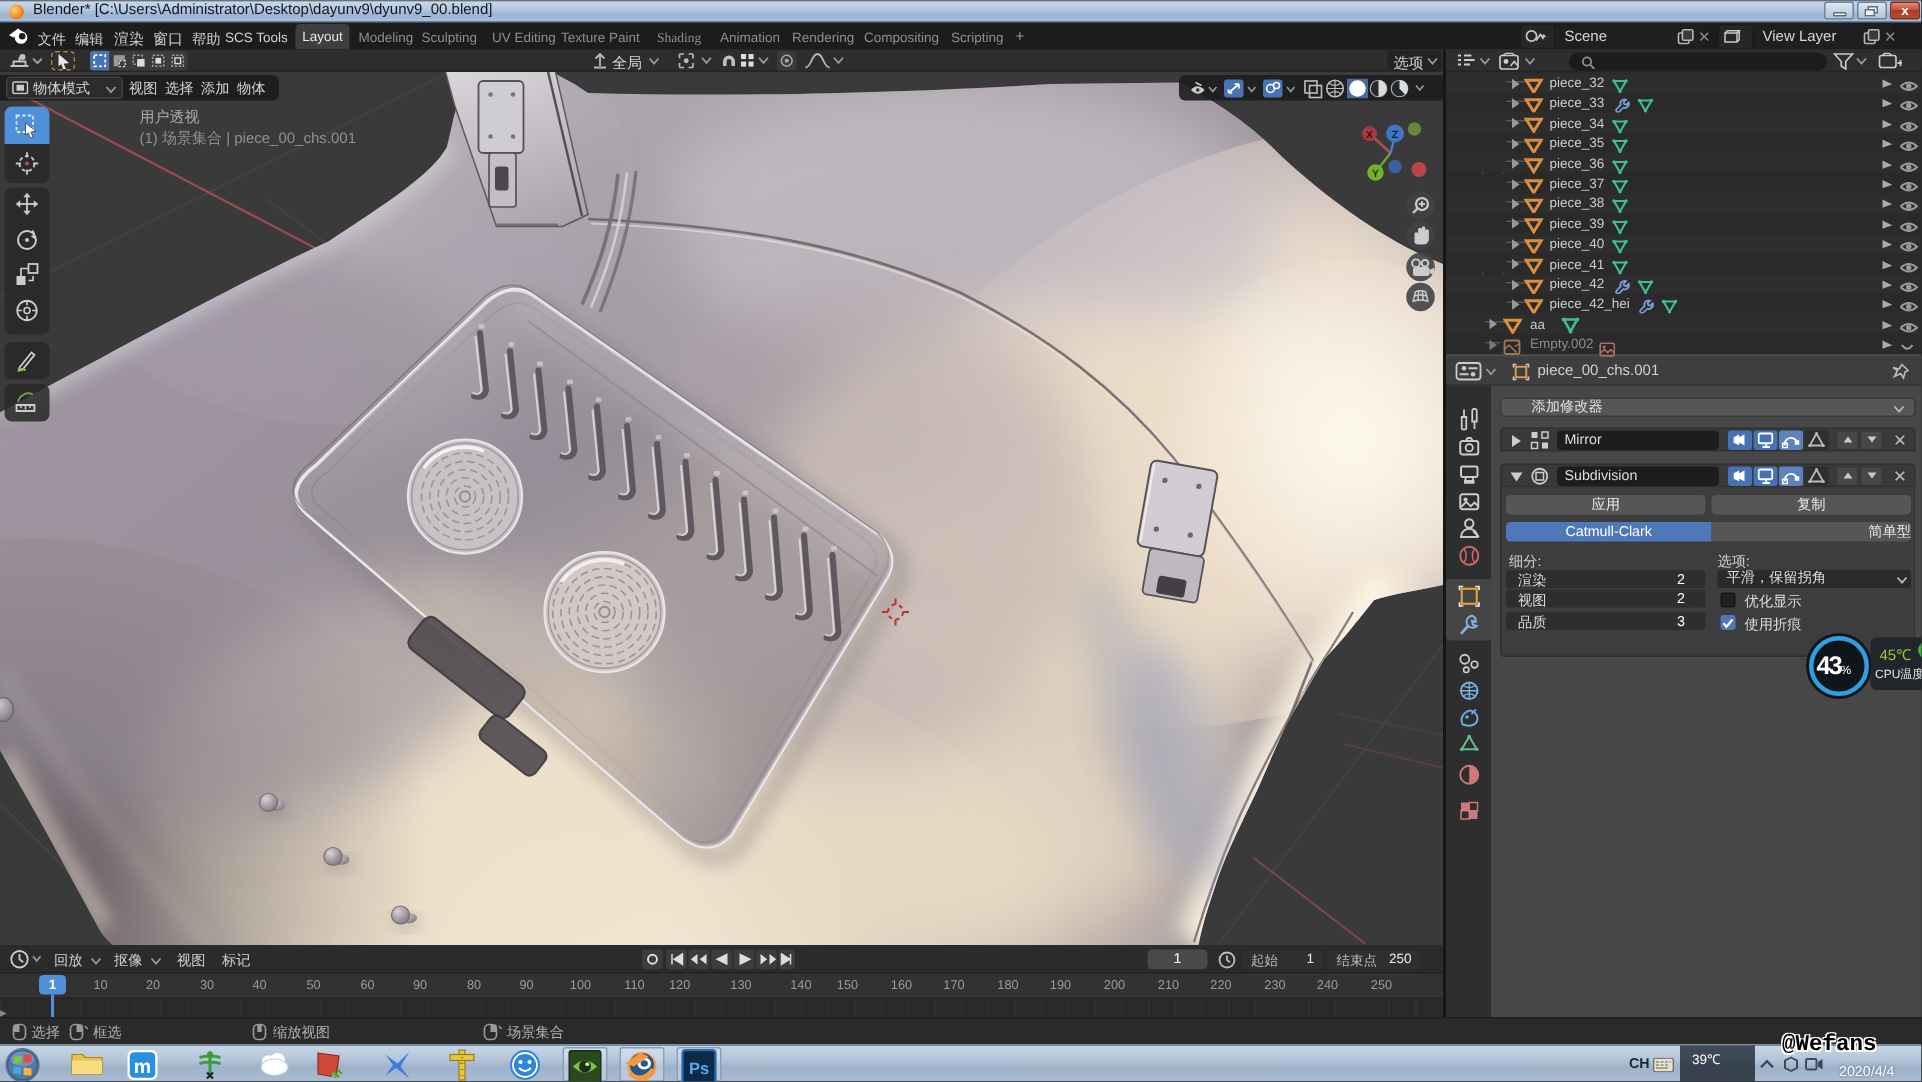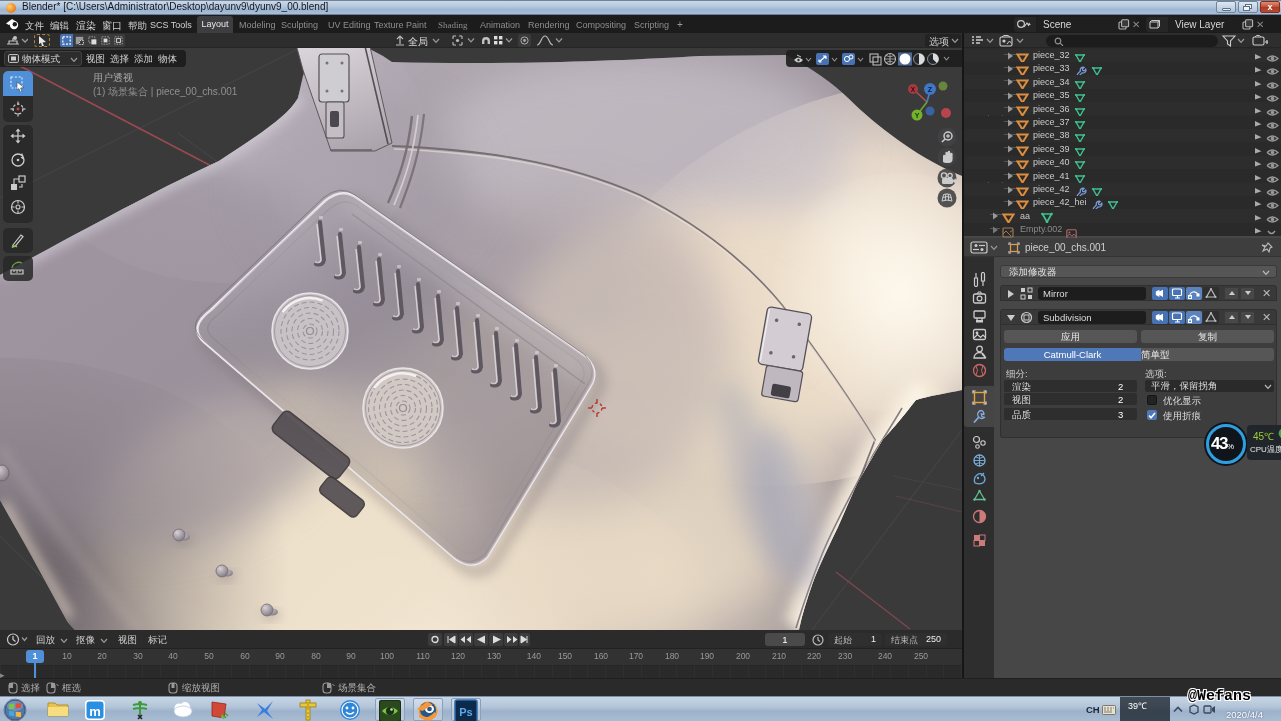--- a/index.html
+++ b/index.html
@@ -929,21 +929,21 @@
 <svg class="abs" style="left:8px;top:271px" width="15" height="15" viewBox="0 0 15 15">
           <circle cx="7.5" cy="7.5" r="6" fill="none" stroke="#cc7a7a" stroke-width="1.3"></circle>
           <path d="M7.5,1.5 a6,6 0 0 1 0,12 Z" fill="#cc7a7a"></path>
         </svg>
 <svg class="abs" style="left:8px;top:295px" width="15" height="15" viewBox="0 0 15 15">
           <rect x="2" y="2" width="5.5" height="5.5" fill="#cc7a7a"></rect>
           <rect x="7.5" y="7.5" width="5.5" height="5.5" fill="#cc7a7a"></rect>
           <rect x="7.5" y="2" width="5.5" height="5.5" fill="none" stroke="#cc7a7a" stroke-width="1"></rect>
           <rect x="2" y="7.5" width="5.5" height="5.5" fill="none" stroke="#cc7a7a" stroke-width="1"></rect>
         </svg>
-<div class="abs" style="left:36px;top:27px;width:277px;height:13px;background:#565656;border:1px solid #3a3a3a;border-radius:3px;color:#e2e2e2;font-size:9.5px;line-height:12px;"><span style="margin-left:8px;">添加修改器</span><svg class="abs" style="right:6px;top:4px" width="8" height="6" viewBox="0 0 8 6">
+<div class="abs" style="left:36px;top:27px;width:277px;height:13px;background:#565656;border:1px solid #3a3a3a;border-radius:3px;color:#e2e2e2;font-size:9.5px;line-height:12px;"><span style="margin-left:20px;">添加修改器</span><svg class="abs" style="right:6px;top:4px" width="8" height="6" viewBox="0 0 8 6">
             <path d="M1,1 l3,3.4 l3,-3.4" stroke="#bbb" stroke-width="1.2" fill="none"></path>
           </svg></div>
 <div class="abs" style="left:36px;top:47px;width:277px;height:16px;background:#393939;border:1px solid #303030;border-radius:3px 3px 0 0;"></div>
         <svg class="abs" style="left:42px;top:51px" width="10" height="10" viewBox="0 0 10 10">
           <path d="M2,1 L8,5 L2,9 Z" fill="#ccc"></path>
         </svg>
         <svg class="abs" style="left:56px;top:49px" width="13" height="13" viewBox="0 0 13 13">
           <rect x="1" y="1" width="4" height="4" fill="#ccc"></rect>
           <rect x="8" y="1" width="4" height="4" fill="none" stroke="#ccc" stroke-width="1"></rect>
           <rect x="8" y="8" width="4" height="4" fill="#ccc"></rect>
@@ -1018,21 +1018,21 @@
         </svg>
         <div class="abs" style="left:276px;top:72.5px;width:15px;height:13px;background:#484848;border-radius:0 2px 2px 0;border:1px solid #3a3a3a;"></div>
         <svg class="abs" style="left:280px;top:76px" width="8" height="6" viewBox="0 0 8 6">
           <path d="M1,1 H7 L4,5 Z" fill="#ccc"></path>
         </svg>
         <div class="abs" style="left:298px;top:73px;color:#bbb;font-size:11px;">✕</div>
 <div class="abs" style="left:36px;top:87px;width:277px;height:113px;background:#3d3d3d;border:1px solid #303030;border-top:none;border-radius:0 0 3px 3px;"></div>
 <div class="abs" style="left:40px;top:92px;width:133px;height:13px;background:#565656;border-radius:3px;color:#e8e8e8;font-size:9.5px;text-align:center;line-height:13px;">应用</div>
 <div class="abs" style="left:177px;top:92px;width:133px;height:13px;background:#565656;border-radius:3px;color:#e8e8e8;font-size:9.5px;text-align:center;line-height:13px;">复制</div>
 <div class="abs" style="left:40px;top:110px;width:137px;height:13px;background:#4f78b8;border-radius:3px 0 0 3px;color:#fff;font-size:9.5px;text-align:center;line-height:13px;">Catmull-Clark</div>
-<div class="abs" style="left:177px;top:110px;width:133px;height:13px;background:#565656;border-radius:0 3px 3px 0;color:#e8e8e8;font-size:9.5px;text-align:left;line-height:13px;">简单型</div>
+<div class="abs" style="left:177px;top:110px;width:133px;height:13px;background:#565656;border-radius:0 3px 3px 0;color:#e8e8e8;font-size:9.5px;text-align:right;line-height:13px;">简单型</div>
 <div class="abs" style="left:42px;top:130px;color:#cfcfcf;font-size:9.5px;">细分:</div>
 <div class="abs" style="left:181px;top:130px;color:#cfcfcf;font-size:9.5px;">选项:</div>
 <div class="abs" style="left:40px;top:142px;width:133px;height:12px;background:#2e2e2e;border-radius:2px;"></div>
 <div class="abs" style="left:48px;top:143px;color:#ddd;font-size:9.5px;">渲染</div>
 <div class="abs" style="left:154px;top:143px;color:#fff;font-size:9.5px;">2</div>
 <div class="abs" style="left:40px;top:155px;width:133px;height:12px;background:#2e2e2e;border-radius:2px;"></div>
 <div class="abs" style="left:48px;top:156px;color:#ddd;font-size:9.5px;">视图</div>
 <div class="abs" style="left:154px;top:156px;color:#fff;font-size:9.5px;">2</div>
 <div class="abs" style="left:40px;top:170px;width:133px;height:12px;background:#2e2e2e;border-radius:2px;"></div>
 <div class="abs" style="left:48px;top:171px;color:#ddd;font-size:9.5px;">品质</div>
@@ -1110,32 +1110,32 @@
 <div class="abs" style="left:90px;top:21px;width:24px;text-align:center;color:#9a9a9a;font-size:8.5px;">20</div>
 <div class="abs" style="left:126px;top:21px;width:24px;text-align:center;color:#9a9a9a;font-size:8.5px;">30</div>
 <div class="abs" style="left:161px;top:21px;width:24px;text-align:center;color:#9a9a9a;font-size:8.5px;">40</div>
 <div class="abs" style="left:197px;top:21px;width:24px;text-align:center;color:#9a9a9a;font-size:8.5px;">50</div>
 <div class="abs" style="left:233px;top:21px;width:24px;text-align:center;color:#9a9a9a;font-size:8.5px;">60</div>
 <div class="abs" style="left:268px;top:21px;width:24px;text-align:center;color:#9a9a9a;font-size:8.5px;">90</div>
 <div class="abs" style="left:304px;top:21px;width:24px;text-align:center;color:#9a9a9a;font-size:8.5px;">80</div>
 <div class="abs" style="left:339px;top:21px;width:24px;text-align:center;color:#9a9a9a;font-size:8.5px;">90</div>
 <div class="abs" style="left:375px;top:21px;width:24px;text-align:center;color:#9a9a9a;font-size:8.5px;">100</div>
 <div class="abs" style="left:411px;top:21px;width:24px;text-align:center;color:#9a9a9a;font-size:8.5px;">110</div>
-<div class="abs" style="left:446px;top:21px;width:24px;text-align:center;color:#9a9a9a;font-size:8.5px;">120</div>
+<div class="abs" style="left:446px;top:21px;width:24px;text-align:left;color:#9a9a9a;font-size:8.5px;">120</div>
 <div class="abs" style="left:482px;top:21px;width:24px;text-align:center;color:#9a9a9a;font-size:8.5px;">130</div>
 <div class="abs" style="left:517px;top:21px;width:24px;text-align:right;color:#9a9a9a;font-size:8.5px;">140</div>
 <div class="abs" style="left:553px;top:21px;width:24px;text-align:center;color:#9a9a9a;font-size:8.5px;">150</div>
 <div class="abs" style="left:589px;top:21px;width:24px;text-align:center;color:#9a9a9a;font-size:8.5px;">160</div>
 <div class="abs" style="left:624px;top:21px;width:24px;text-align:center;color:#9a9a9a;font-size:8.5px;">170</div>
 <div class="abs" style="left:660px;top:21px;width:24px;text-align:center;color:#9a9a9a;font-size:8.5px;">180</div>
 <div class="abs" style="left:695px;top:21px;width:24px;text-align:center;color:#9a9a9a;font-size:8.5px;">190</div>
 <div class="abs" style="left:731px;top:21px;width:24px;text-align:center;color:#9a9a9a;font-size:8.5px;">200</div>
 <div class="abs" style="left:767px;top:21px;width:24px;text-align:center;color:#9a9a9a;font-size:8.5px;">210</div>
 <div class="abs" style="left:802px;top:21px;width:24px;text-align:center;color:#9a9a9a;font-size:8.5px;">220</div>
-<div class="abs" style="left:838px;top:21px;width:24px;color:#9a9a9a;font-size:8.5px;">230</div>
+<div class="abs" style="left:838px;top:21px;width:24px;text-align:center;color:#9a9a9a;font-size:8.5px;">230</div>
 <div class="abs" style="left:873px;top:21px;width:24px;text-align:center;color:#9a9a9a;font-size:8.5px;">240</div>
 <div class="abs" style="left:909px;top:21px;width:24px;text-align:center;color:#9a9a9a;font-size:8.5px;">250</div>
 <div class="abs" style="left:0;top:35px;width:962px;height:13px;background:#2a2a2a;border-top:1px solid #262626;"></div>
 <div class="abs" style="left:0;top:35px;width:962px;height:13px;background:repeating-linear-gradient(90deg,#333 0,#333 1px,transparent 1px,transparent 17.8px);opacity:0.6;"></div>
 <div class="abs" style="left:26px;top:20px;width:18px;height:13px;background:#4f90d8;border-radius:3px;color:#fff;font-size:9px;font-weight:bold;text-align:center;line-height:13px;">1</div>
 <div class="abs" style="left:34px;top:33px;width:2px;height:15px;background:#4f90d8;"></div>
 <div class="abs" style="left:0;top:40px;color:#888;font-size:9px;">▸</div>
 </div>
 
 <div class="abs" style="left:0;top:678px;width:1281px;height:18px;background:#2a2a2a;border-top:1px solid #202020;">

